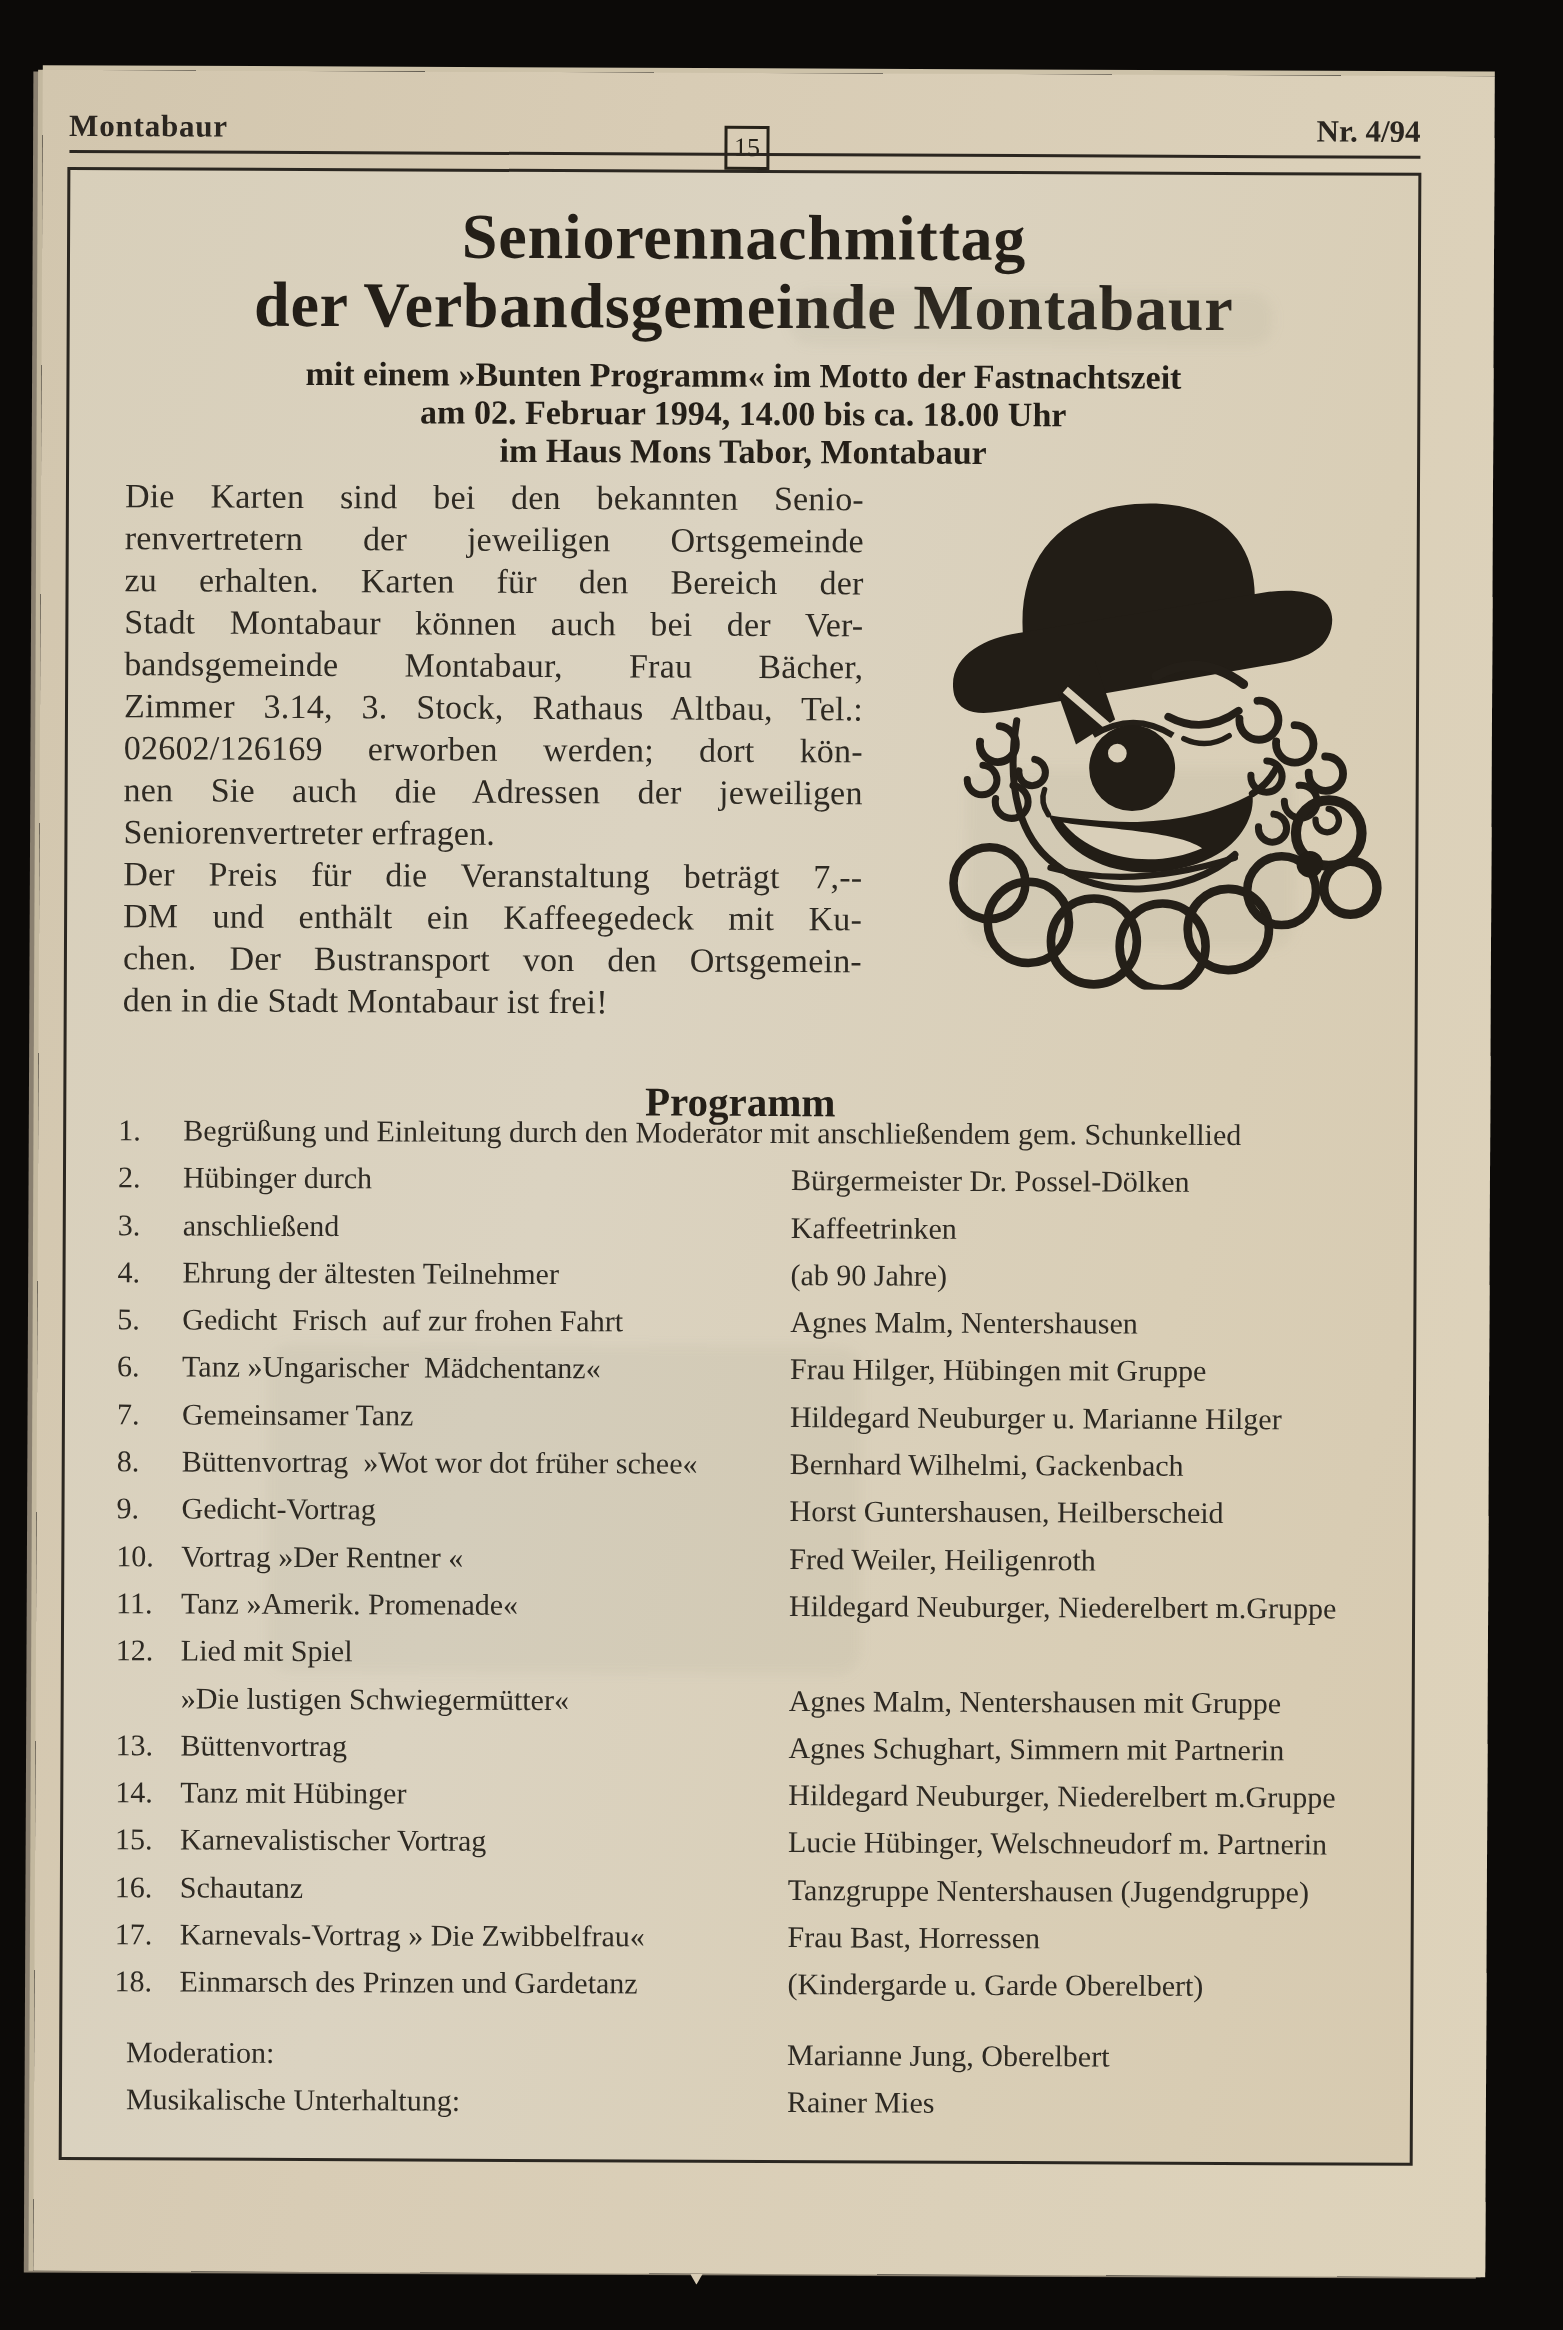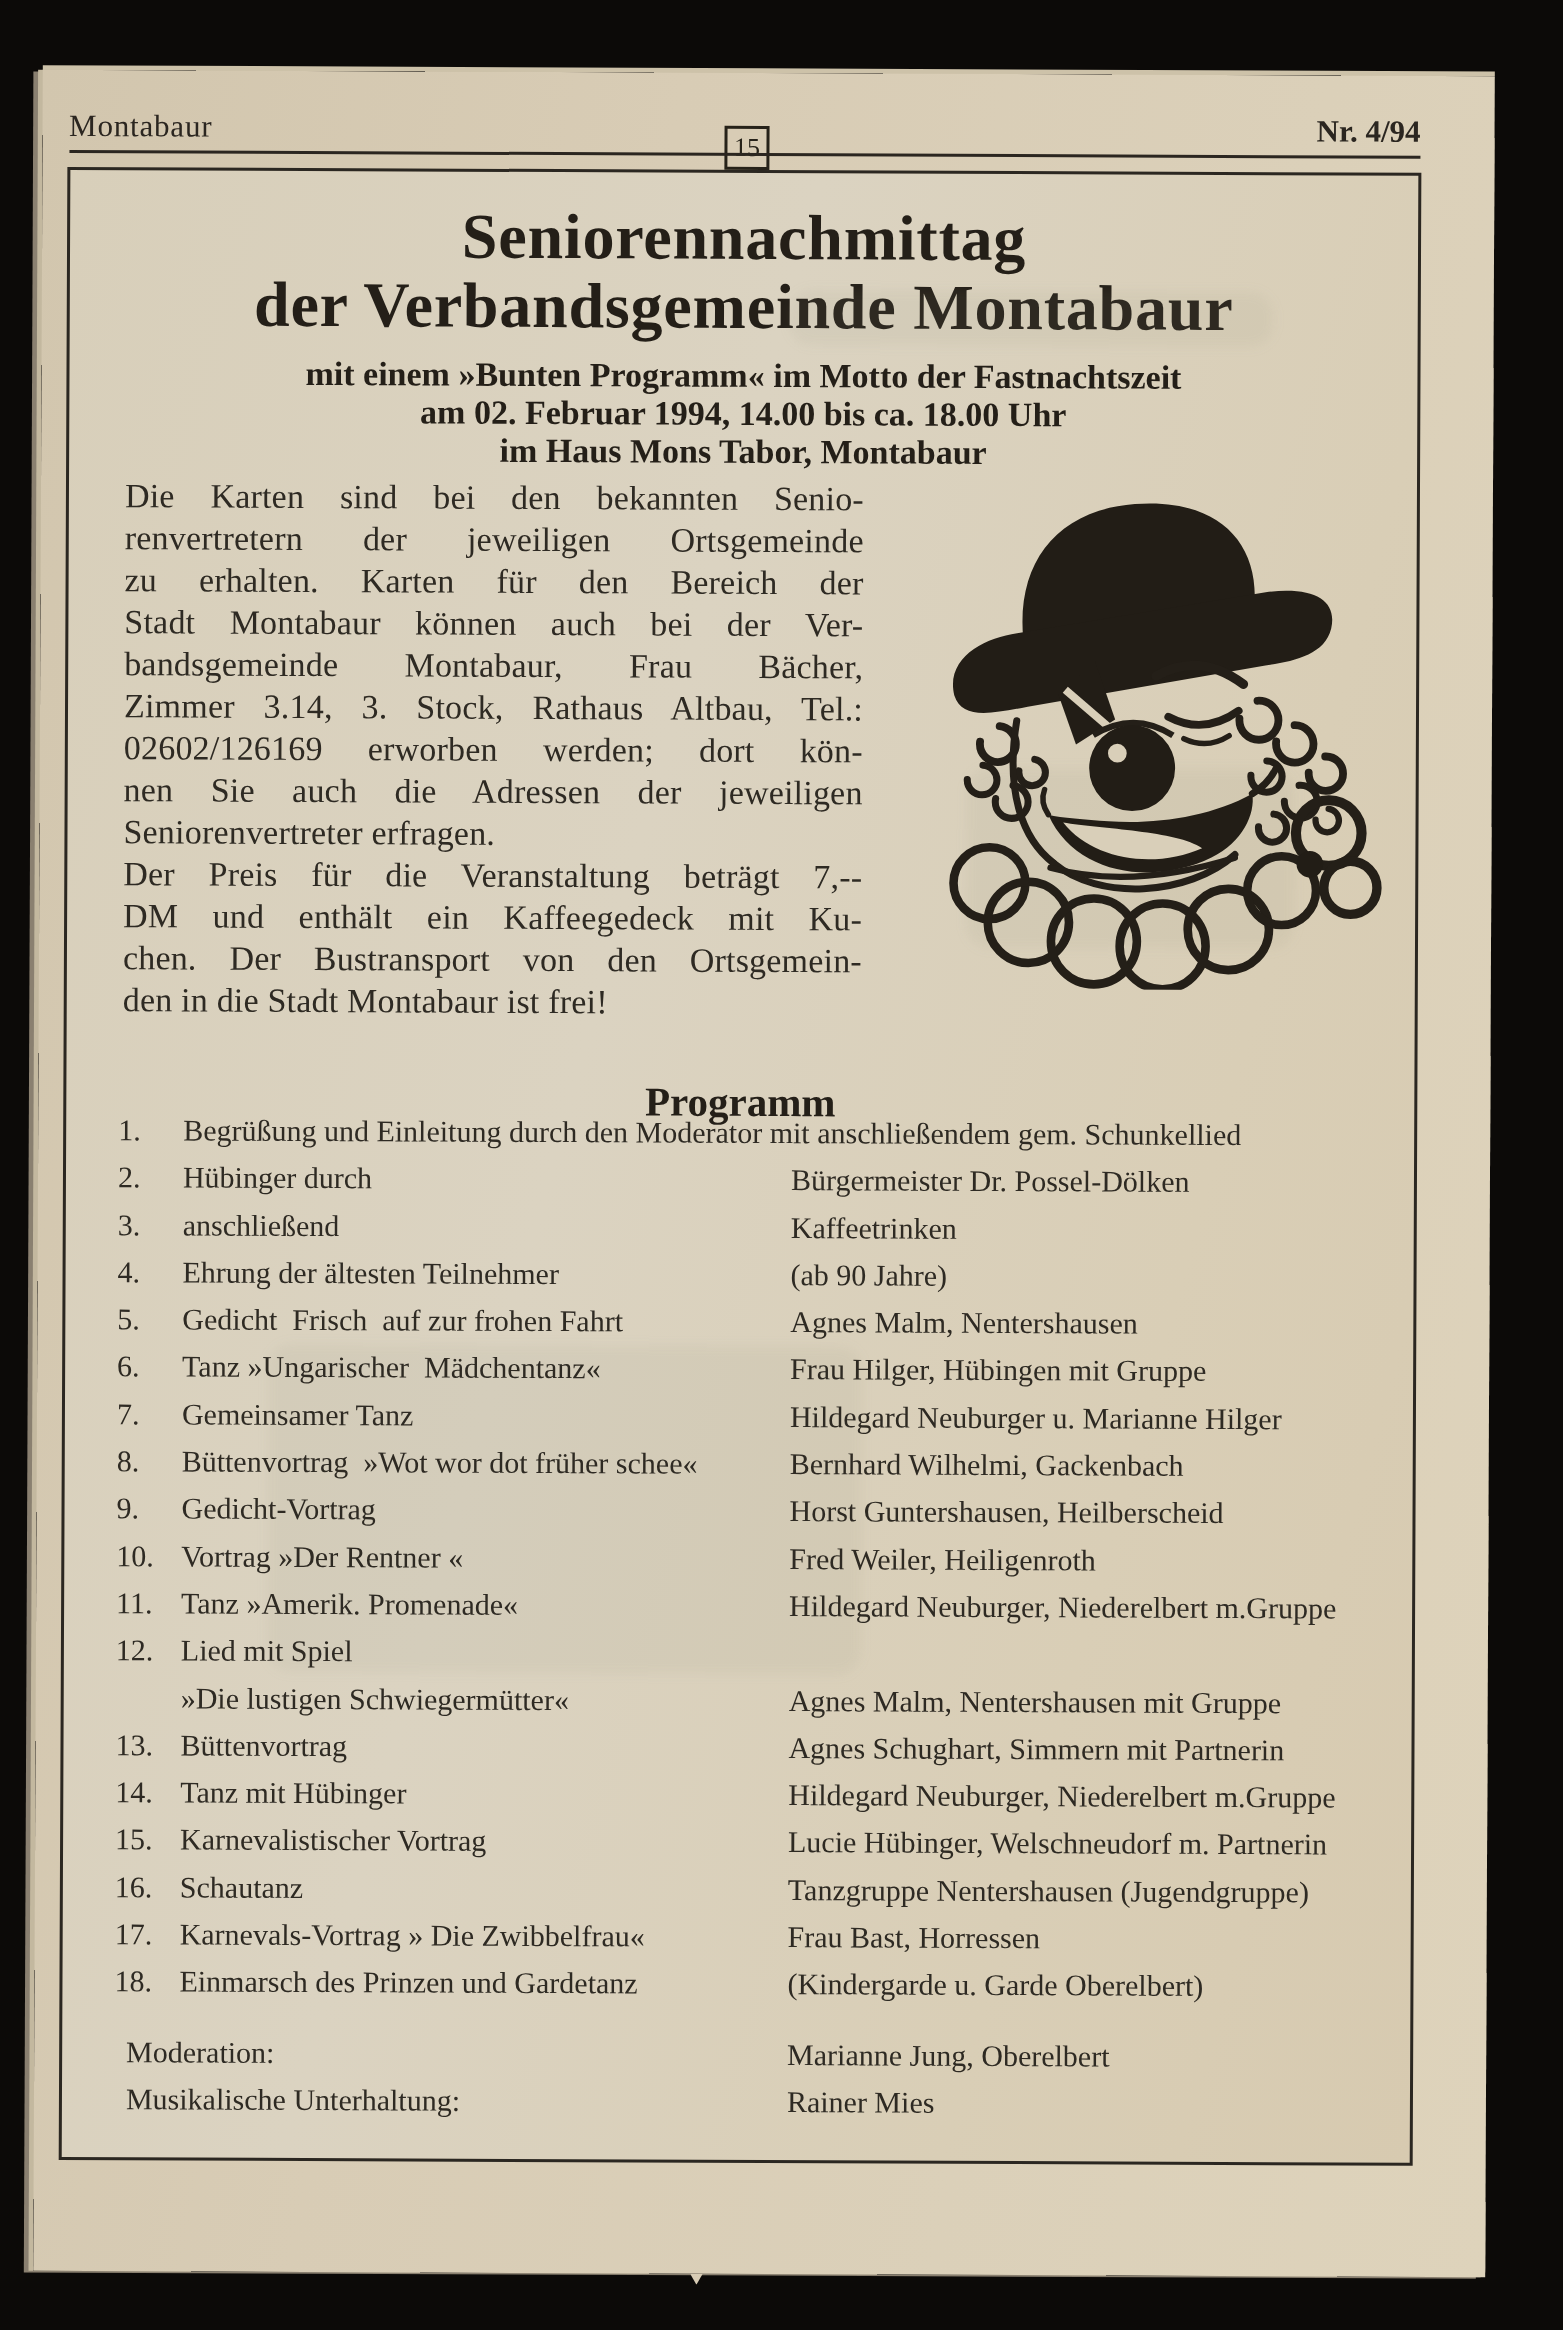--- a/index.html
+++ b/index.html
@@ -10,21 +10,21 @@
                 94px 406px 0 0.8px #b5af a2, 45px 1047px 0 0.8px #c8c2b5, 1526px 547px 0 0.8px #b9b3a6,
                 30px 1798px 0 0.8px #c2bcaf, 1518px 1728px 0 0.8px #cfc9bc, 235px 2300px 0 0.8px #d8d2c4,
                 938px 2308px 0 0.8px #b8b2a5, 1446px 2294px 0 0.8px #c8c2b5, 406px 31px 0 0.8px #b5afa2,
                 1173px 30px 0 0.8px #cfc9bc, 133px 2236px 0 0.8px #b9b3a6;}
   .page{position:absolute;left:38px;top:73px;width:1452px;height:2201px;
         background:linear-gradient(100deg,#d2c6ae 0%,#d8ccb5 35%,#dbd0b9 70%,#ded3bb 100%);
         transform:rotate(0.25deg);transform-origin:50% 50%;
         box-shadow:-4.7px 0 0 #c3b89f,-9.4px 1.6px 0 #8a8070, 0 -4.7px 0 #cdc2a9;}
   .page::after{content:"";position:absolute;left:657px;bottom:-11px;width:12.5px;height:11px;
         background:#d8ccb5;clip-path:polygon(50% 100%,0 0,100% 0);}
-  .masthead-left{position:absolute;left:26.6px;top:38px;font-size:31px;font-weight:400;color:#2b2620;letter-spacing:0.8px;}
+  .masthead-left{position:absolute;left:26.6px;top:38px;font-size:31px;font-weight:700;color:#2b2620;letter-spacing:0.8px;}
   .masthead-right{position:absolute;left:1259px;top:38px;width:119px;text-align:right;font-size:31px;font-weight:700;color:#2b2620;}
   .header-rule{position:absolute;left:26.6px;top:80px;width:1351px;height:3.1px;background:#2b2620;}
   .pagenum-box{position:absolute;left:682px;top:42px;width:39px;height:38px;border:3.1px solid #262219;
         text-align:center;font-size:26px;font-weight:400;color:#262219;line-height:38px;background:#d8ccb5;margin-top:11px;}
   .content-box{position:absolute;left:25px;top:97px;width:1354px;height:1993px;border:3.9px solid #2b2721;
         box-sizing:border-box;background:linear-gradient(105deg,#d8cfba 0%,#dbd3c1 40%,#d9ceb6 75%,#d7cab0 100%);}
   .smudge{position:absolute;background:rgba(139,149,120,0.09);filter:blur(5.5px);border-radius:23.5px;}
   .titles{margin-top:30px;text-align:center;color:#241f18;font-weight:700;}
   .title-line{font-size:64px;line-height:69px;letter-spacing:0.8px;}
   .subtitle{margin-top:15.6px;text-align:center;color:#241f18;font-weight:700;}

